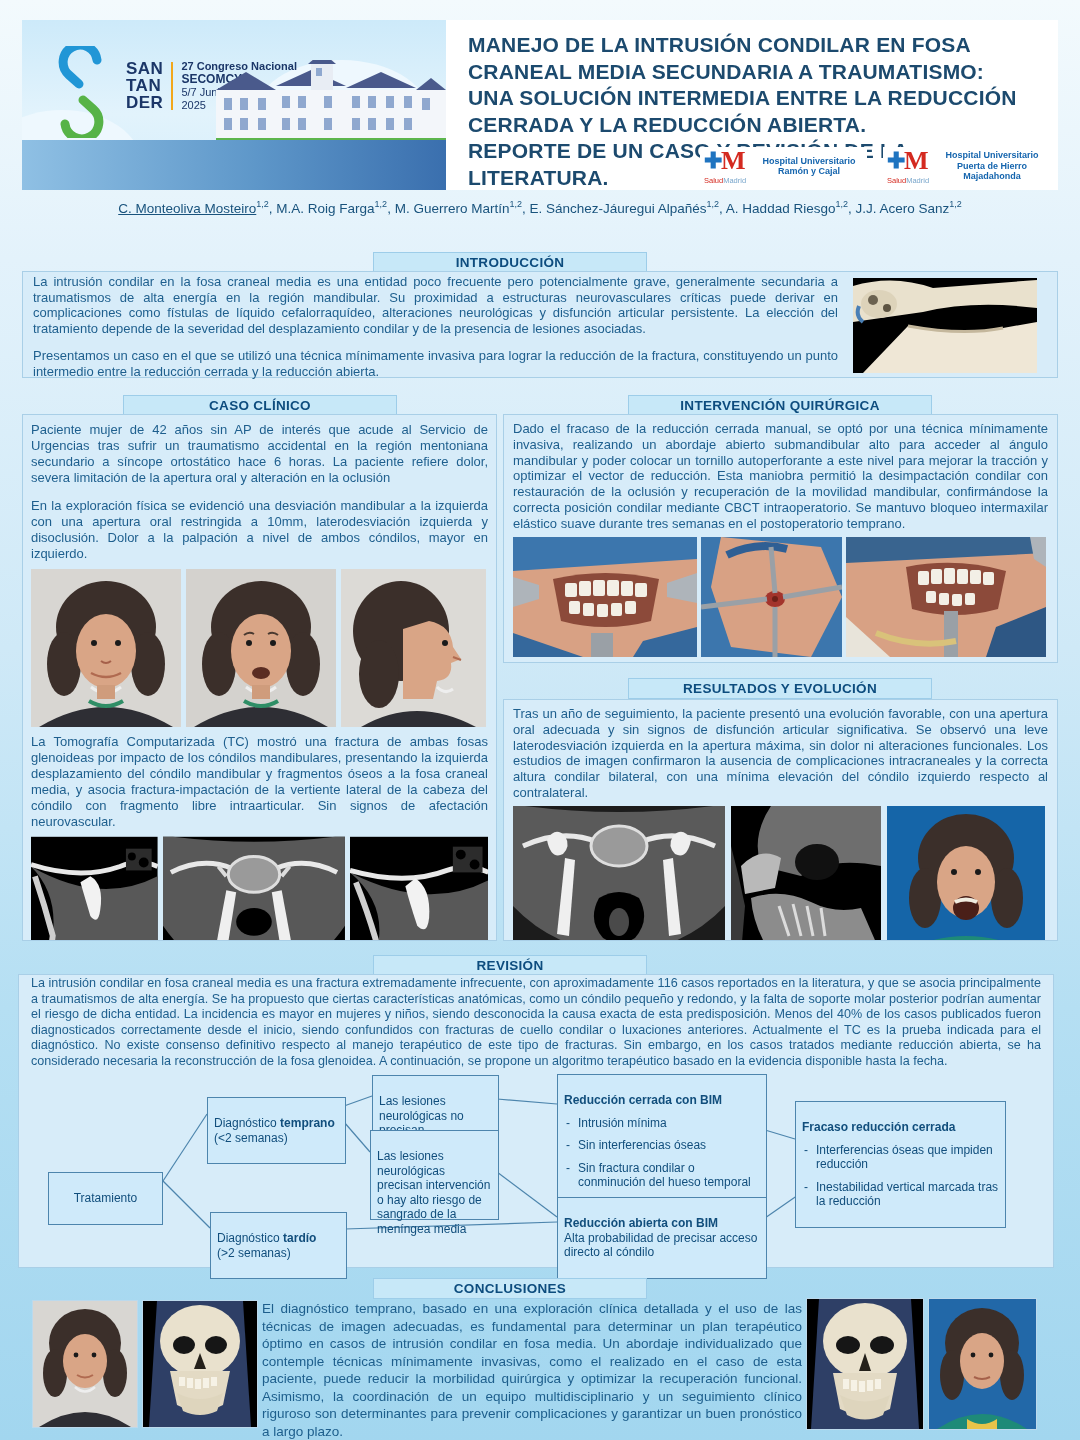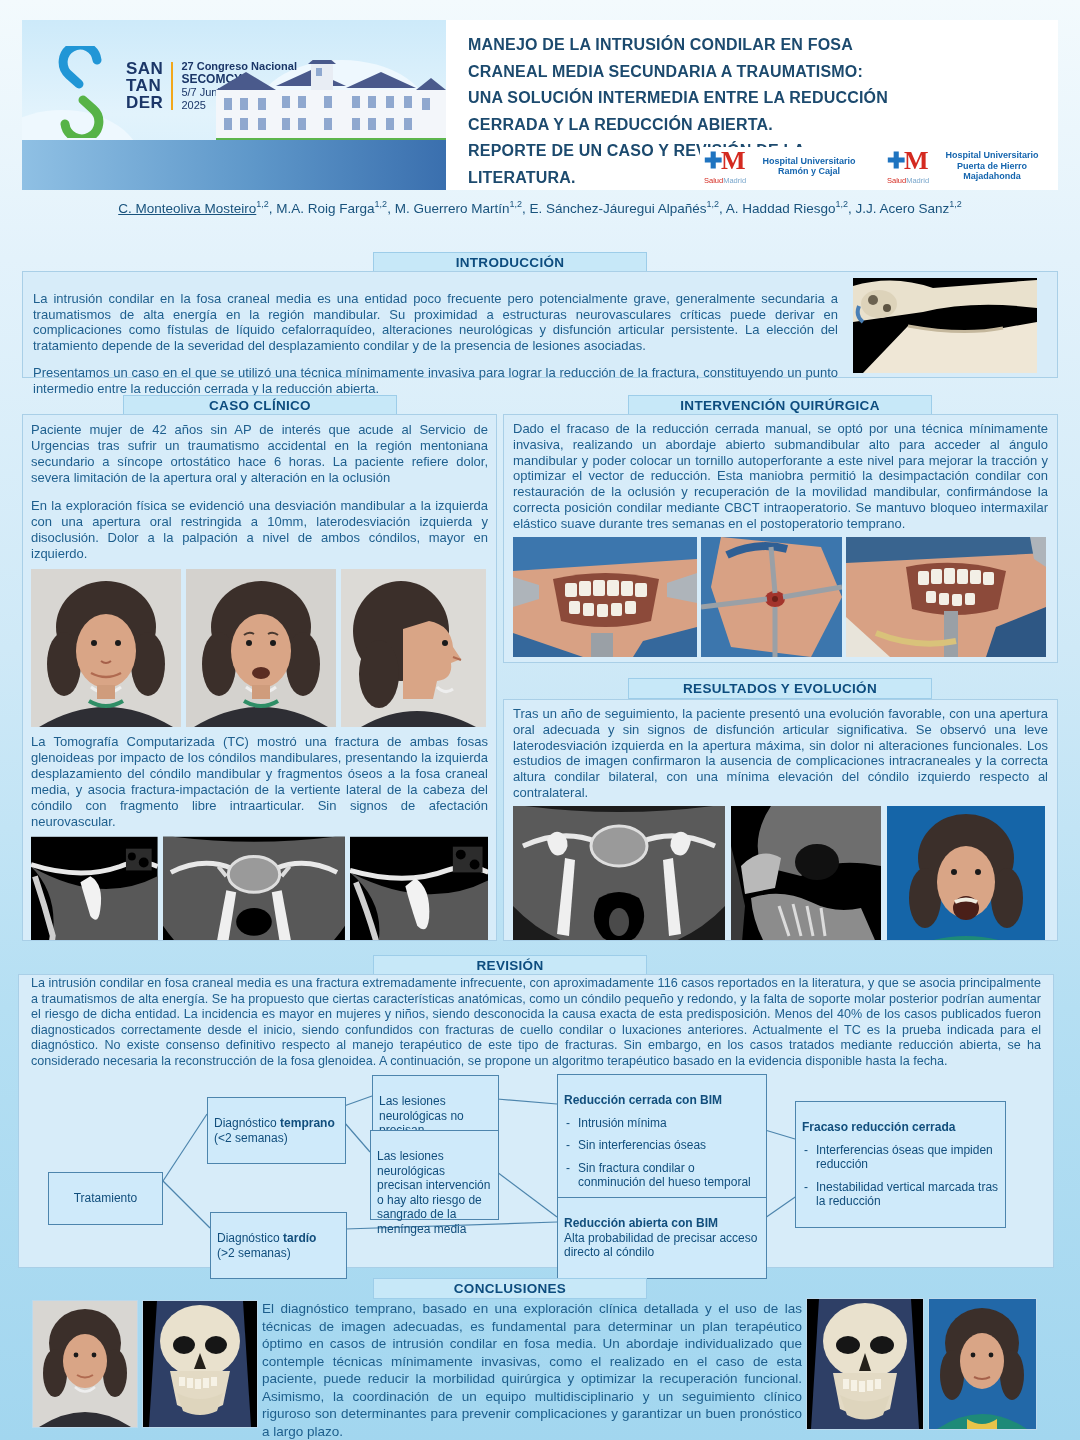--- a/index.html
+++ b/index.html
@@ -26,21 +26,21 @@
   .ctt-r2{ font-size:12px; font-weight:bold; }
   .ctt-r3,.ctt-r4{ font-size:11px; }
   .secom-badge{ position:absolute; left:200px; top:72px; width:62px; height:62px; background:#fff;
     border-radius:50%; border:2px solid #e9f1f7; box-shadow:0 0 0 1px #c9dcea; overflow:hidden; text-align:center;}
   .secom-badge .head{ position:absolute; right:8px; top:10px; width:30px; height:40px; background:#f5b31c;
     border-radius:60% 40% 55% 45%; }
   .secom-badge .t1{ position:absolute; left:7px; top:22px; font-size:10px; font-weight:bold; color:#1f5fa8;}
   .secom-badge .t2{ position:absolute; left:9px; top:33px; font-size:9px; font-weight:bold; color:#1f5fa8;}
   .buildings{ position:absolute; right:0; bottom:46px; }
   .title-panel{ position:relative; flex:1; background:#ffffff; padding:12px 14px 6px 22px; }
-  .title-line{ font-size:16px; font-weight:bold; color:#1c4a6e; line-height:26.5px; letter-spacing:.2px; }
+  .title-line{ font-size:21px; font-weight:bold; color:#1c4a6e; line-height:26.5px; letter-spacing:.2px; }
   .hospitals{ position:absolute; right:8px; bottom:5px; display:flex; gap:16px; }
   .hospital{ display:flex; align-items:center; gap:5px; background:#fff; padding:2px 4px; }
   .hlogo{ position:relative; width:46px; height:34px; }
   .hcross{ position:absolute; left:0; top:2px; width:20px; height:20px; color:#1f74c0; font-size:22px; font-weight:bold; line-height:20px;}
   .hm{ position:absolute; left:17px; top:-3px; color:#d42a20; font-size:26px; font-weight:bold; font-family:"Liberation Serif",serif;}
   .hsalud{ position:absolute; left:0; bottom:-2px; font-size:7.5px; }
   .hsalud .s1{ color:#d42a20; } .hsalud .s2{ color:#7aa7cc; }
   .hname{ font-size:9px; font-weight:bold; color:#1565ae; text-align:center; line-height:10.5px; width:108px;}
   
   .authors{ position:absolute; left:0; top:199px; width:100%; text-align:center;
@@ -168,21 +168,21 @@
         </div>
       </div>
     </div>
   </div>
 
   <div class="authors">
     <span class="first">C. Monteoliva Mosteiro</span><sup>1,2</sup><span>, </span><span>M.A. Roig Farga</span><sup>1,2</sup><span>, </span><span>M. Guerrero Martín</span><sup>1,2</sup><span>, </span><span>E. Sánchez-Jáuregui Alpañés</span><sup>1,2</sup><span>, </span><span>A. Haddad Riesgo</span><sup>1,2</sup><span>, </span><span>J.J. Acero Sanz</span><sup>1,2</sup>
   </div>
 
   <div class="sec-h" style="left:373px; top:246px; width:274px;">INTRODUCCIÓN</div>
-  <div class="panel" style="left:22px; top:271px; width:1036px; height:107px; padding:19px 10px;">
+  <div class="panel" style="left:22px; top:271px; width:1036px; height:107px; padding:2px 10px;">
     <div class="ptext" style="width:805px; line-height:15.5px;">La intrusión condilar en la fosa craneal media es una entidad poco frecuente pero potencialmente grave, generalmente secundaria a traumatismos de alta energía en la región mandibular. Su proximidad a estructuras neurovasculares críticas puede derivar en complicaciones como fístulas de líquido cefalorraquídeo, alteraciones neurológicas y disfunción articular persistente. La elección del tratamiento depende de la severidad del desplazamiento condilar y de la presencia de lesiones asociadas.</div>
     <div class="ptext" style="width:805px; line-height:15.5px; margin-top:12px;">Presentamos un caso en el que se utilizó una técnica mínimamente invasiva para lograr la reducción de la fractura, constituyendo un punto intermedio entre la reducción cerrada y la reducción abierta.</div>
     <svg style="position:absolute; right:20px; top:6px;" width="184" height="95" viewBox="0 0 184 95">
       <rect width="184" height="95" fill="#000"></rect>
       <path d="M0,8 Q40,-4 80,10 L184,2 L184,30 Q120,22 70,34 L0,44 Z" fill="#e9e1cd"></path>
       <path d="M10,95 L55,48 Q110,58 150,50 L184,44 L184,95 Z" fill="#efe7d6"></path>
       <path d="M55,48 Q110,58 150,50" fill="none" stroke="#c4b79c" stroke-width="3"></path>
       <ellipse cx="26" cy="26" rx="18" ry="14" fill="#ddd3ba"></ellipse>
       <circle cx="20" cy="22" r="5" fill="#6b6250"></circle>
       <circle cx="34" cy="30" r="4" fill="#5d5442"></circle>

